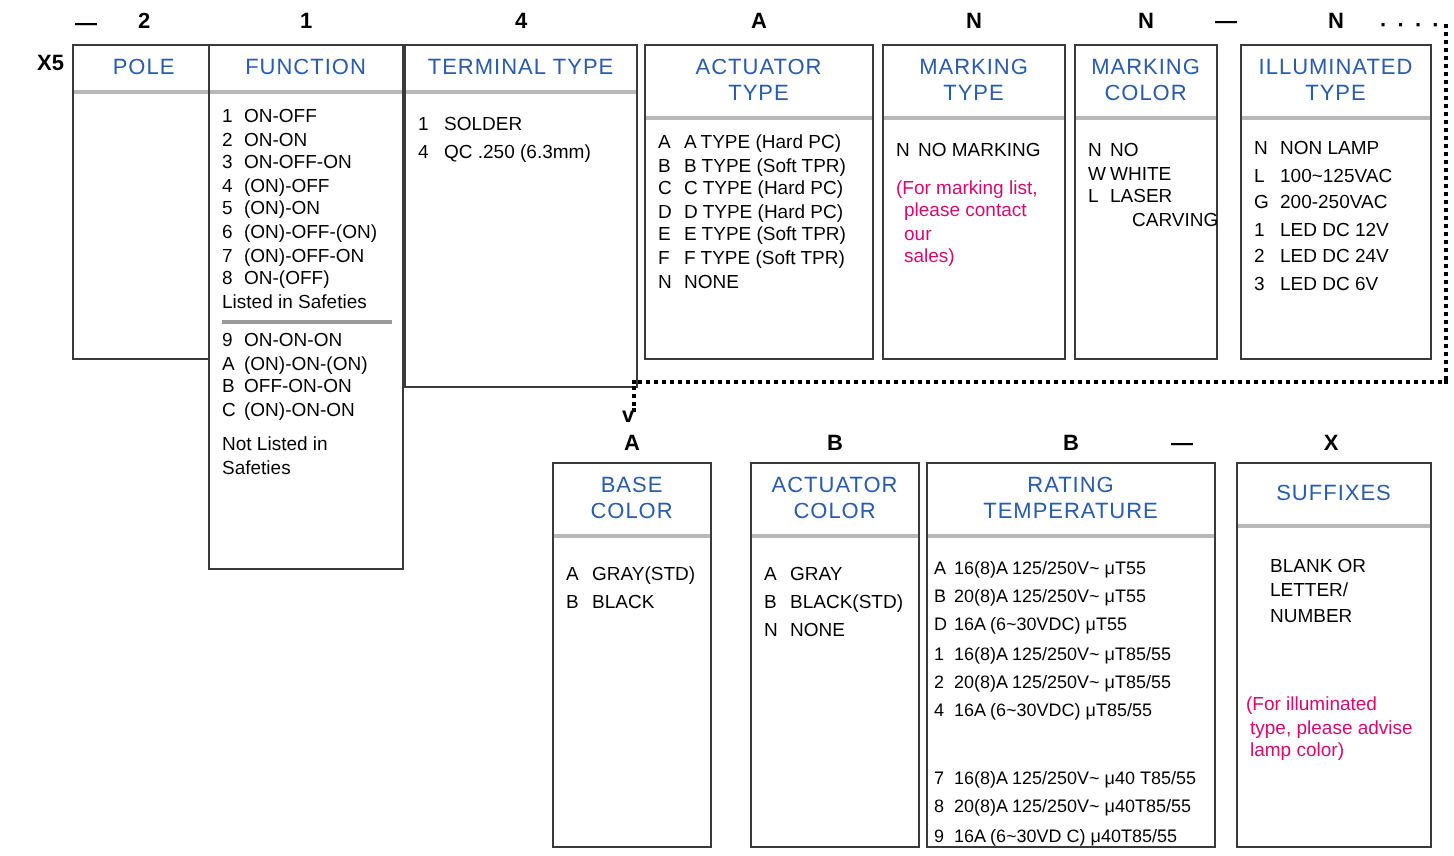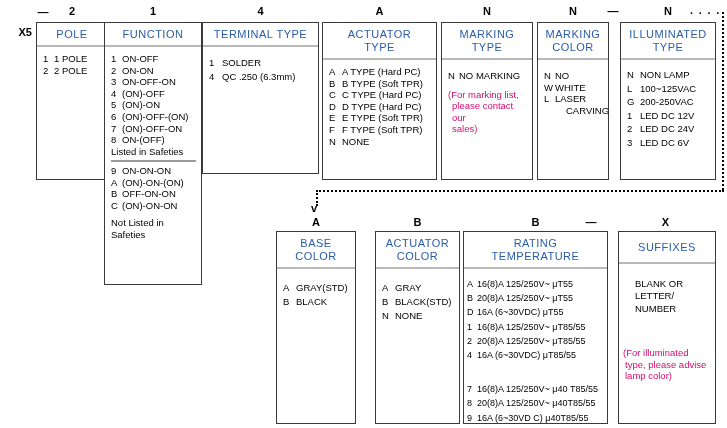--- a/index.html
+++ b/index.html
@@ -100,24 +100,20 @@
   <div class="code" style="left:202px;top:4px;width:117px;">4</div>
   <div class="code" style="left:322px;top:4px;width:115px;">A</div>
   <div class="code" style="left:441px;top:4px;width:92px;">N</div>
   <div class="code" style="left:537px;top:4px;width:72px;">N</div>
   <div class="dash" style="left:600px;top:4px;width:26px;">—</div>
   <div class="code" style="left:620px;top:4px;width:96px;">N</div>
   <div class="code" style="left:690px;top:6px;width:40px;text-align:left;font-weight:bold;letter-spacing:1px;">· · · ·</div>
 
   <div class="box" style="left:36px;top:22px;width:72px;height:158px;">
     <div class="box-head">POLE</div>
-    <div class="box-body">
-      <div class="row"><span class="k">1</span><span>1 POLE</span></div>
-      <div class="row"><span class="k">2</span><span>2 POLE</span></div>
-    </div>
   </div>
 
   <div class="box" style="left:104px;top:22px;width:98px;height:263px;">
     <div class="box-head">FUNCTION</div>
     <div class="box-body">
       <div class="row"><span class="k">1</span><span>ON-OFF</span></div>
       <div class="row"><span class="k">2</span><span>ON-ON</span></div>
       <div class="row"><span class="k">3</span><span>ON-OFF-ON</span></div>
       <div class="row"><span class="k">4</span><span>(ON)-OFF</span></div>
       <div class="row"><span class="k">5</span><span>(ON)-ON</span></div>
@@ -128,21 +124,21 @@
       <div class="sep"></div>
       <div class="row"><span class="k">9</span><span>ON-ON-ON</span></div>
       <div class="row"><span class="k">A</span><span>(ON)-ON-(ON)</span></div>
       <div class="row"><span class="k">B</span><span>OFF-ON-ON</span></div>
       <div class="row"><span class="k">C</span><span>(ON)-ON-ON</span></div>
       <div class="plain" style="margin-top:5px;">Not Listed in</div>
       <div class="plain">Safeties</div>
     </div>
   </div>
 
-  <div class="box" style="left:202px;top:22px;width:117px;height:152px;">
+  <div class="box" style="left:202px;top:22px;width:117px;height:172px;">
     <div class="box-head">TERMINAL TYPE</div>
     <div class="box-body" style="padding-top:9px;">
       <div class="row" style="line-height:14px;"><span class="k2">1</span><span>SOLDER</span></div>
       <div class="row" style="line-height:14px;"><span class="k2">4</span><span>QC .250  (6.3mm)</span></div>
     </div>
   </div>
 
   <div class="box" style="left:322px;top:22px;width:115px;height:158px;">
     <div class="box-head">
       <div>ACTUATOR</div>

